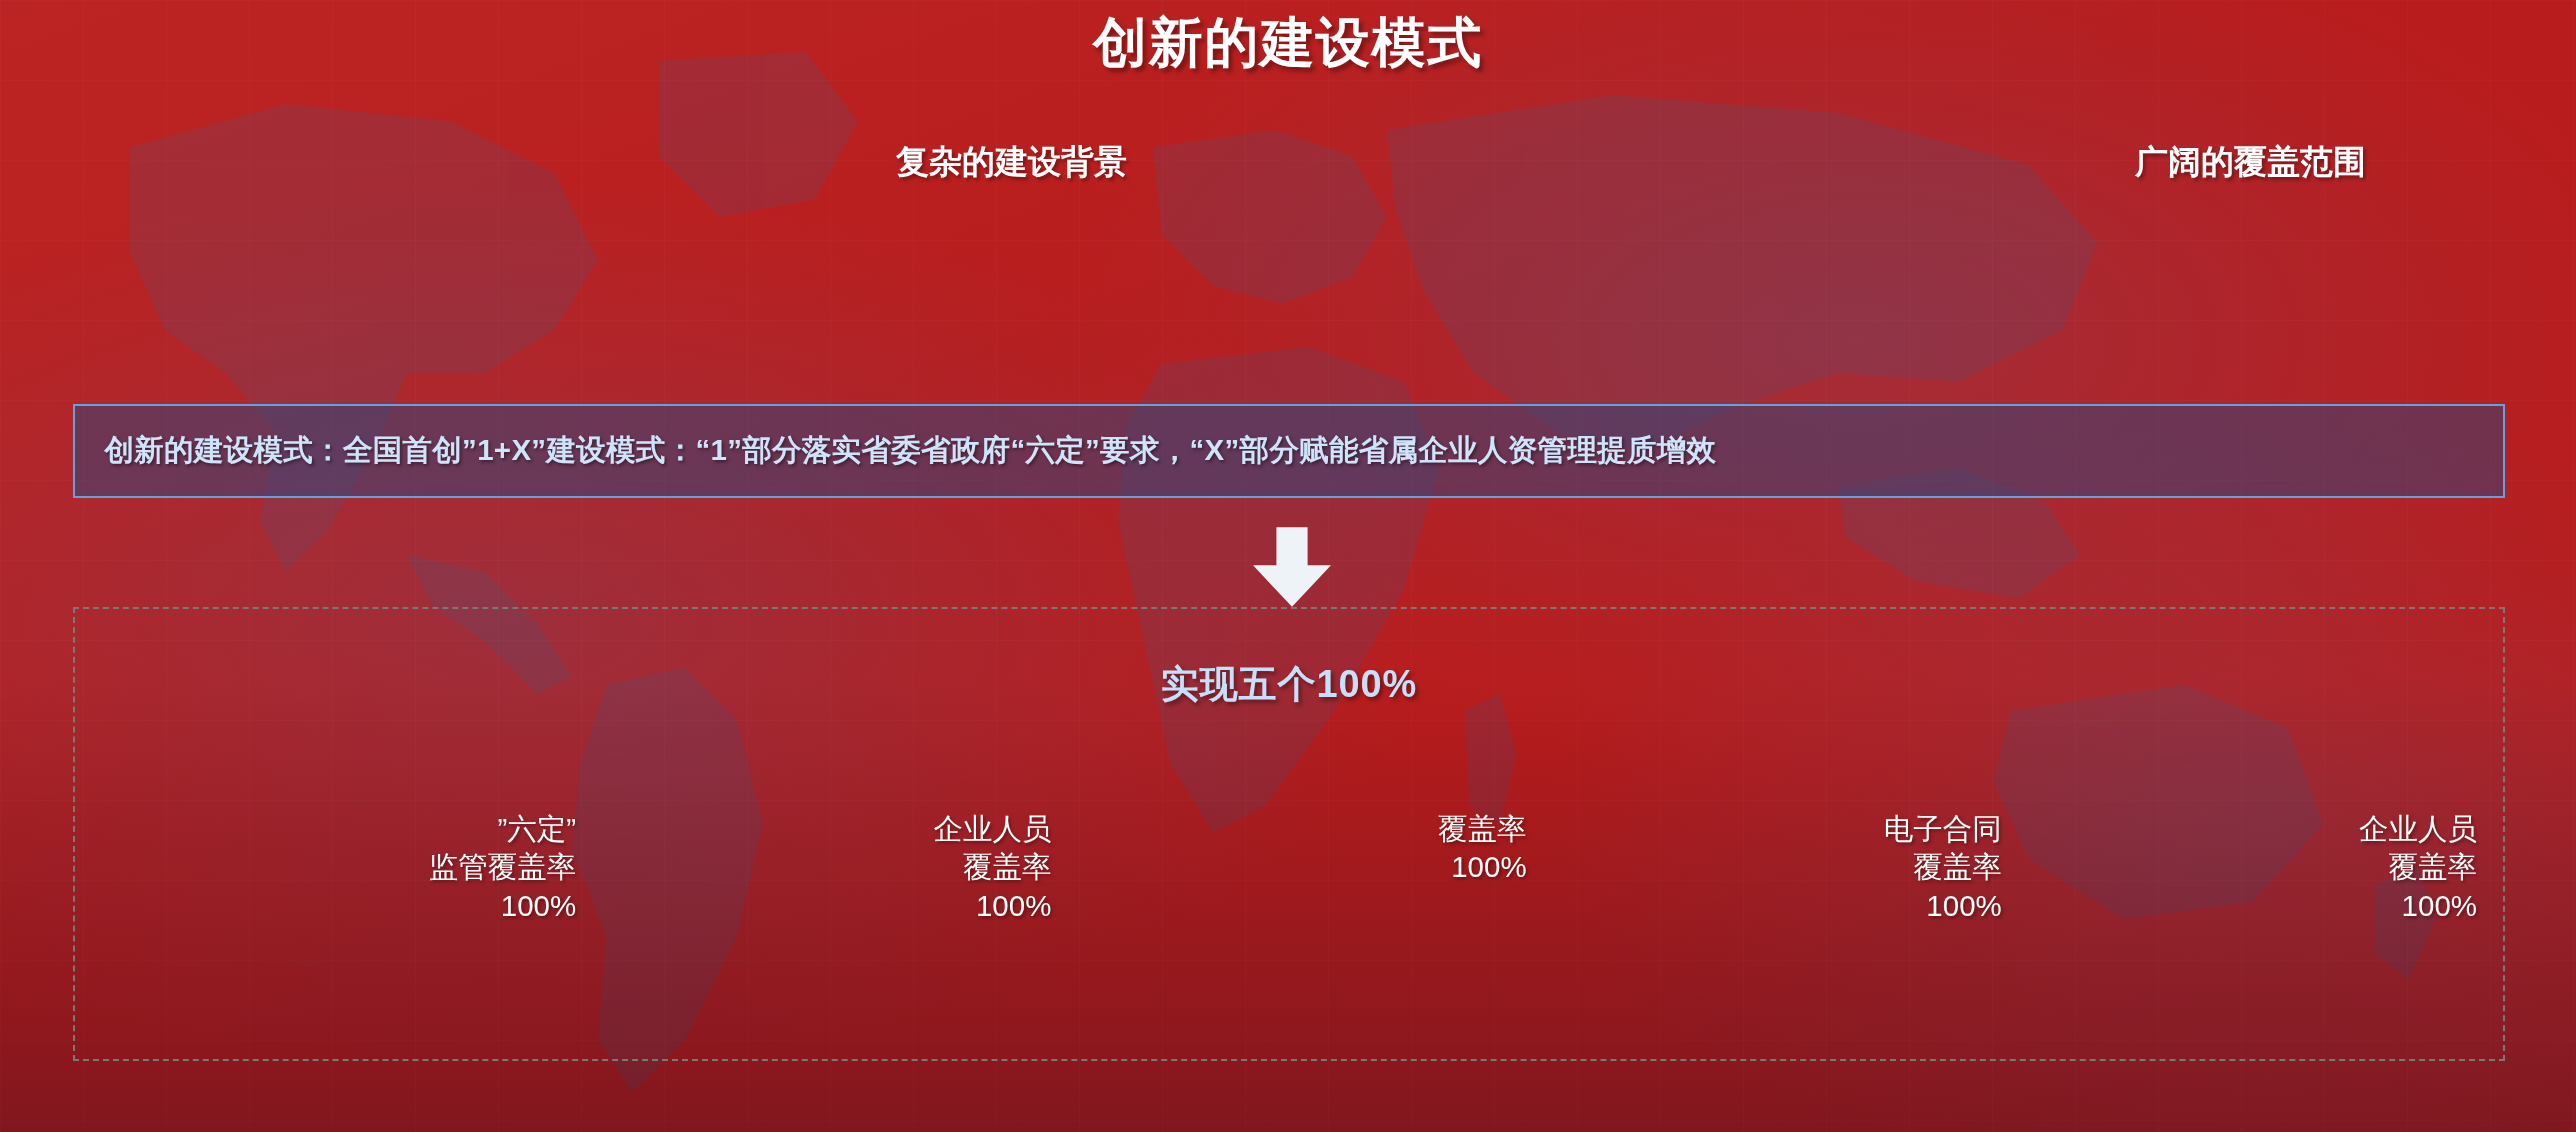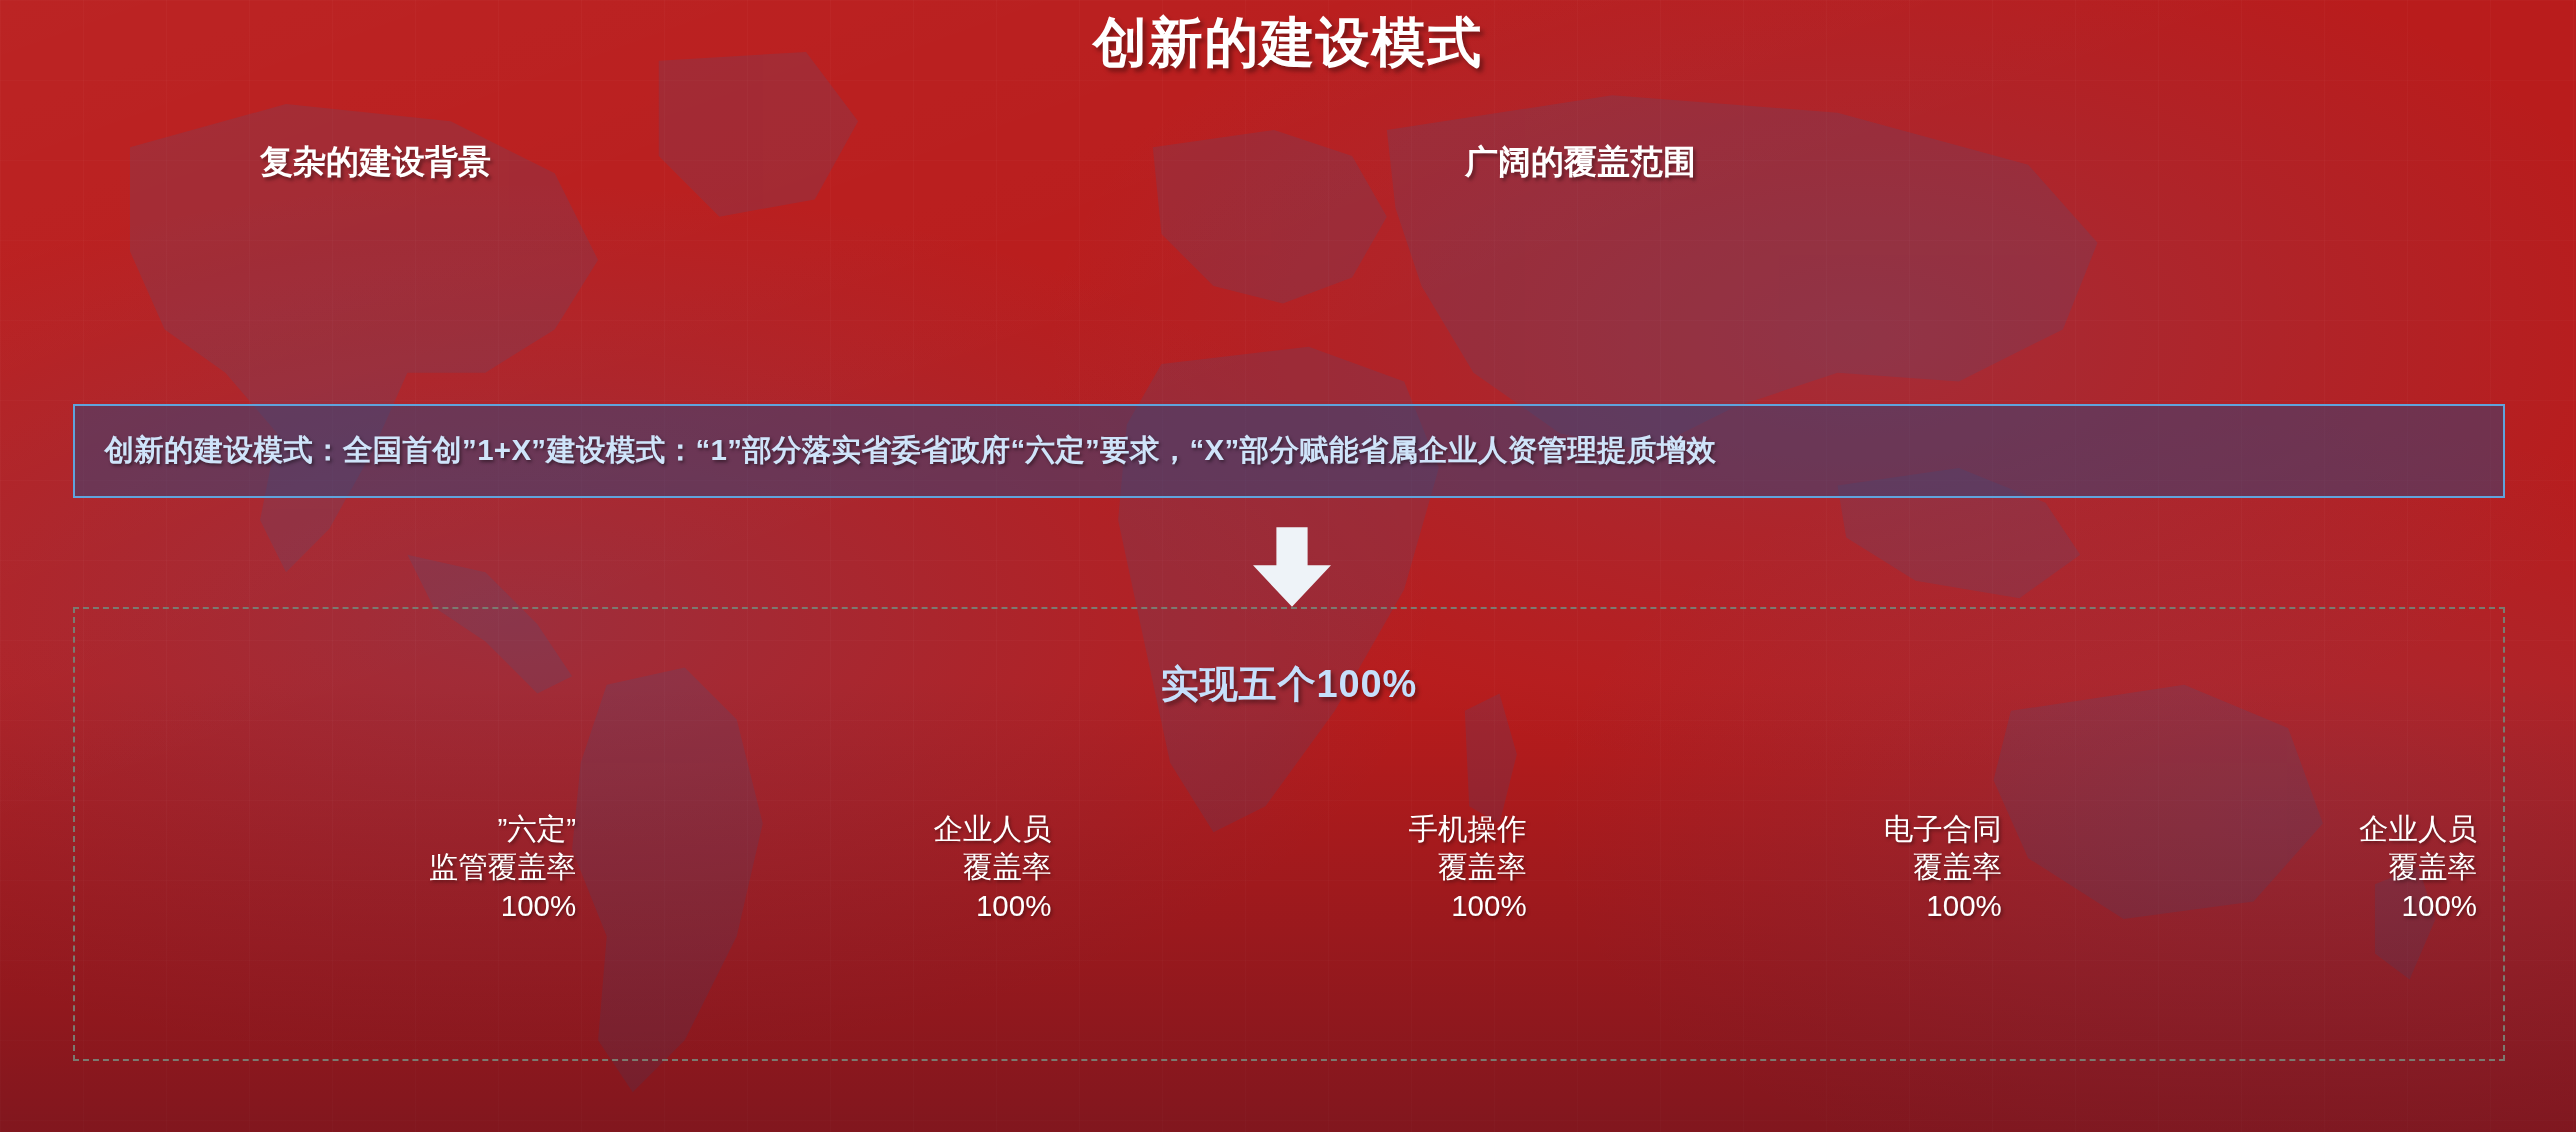--- a/index.html
+++ b/index.html
@@ -65,21 +65,21 @@
     text-shadow: 3.5px 3.5px 4.3px rgba(0,0,0,0.35);
   }
 
   
   .col-head {
     position: absolute;
     top: 140px;
     color: #ffffff;
     font-size: 33px;
     font-weight: bold;
-    text-align: left;
+    text-align: right;
     text-shadow: 2.6px 2.6px 3.5px rgba(0,0,0,0.35);
   }
   .col-head.left  { left: 260px;  width: 867px; }
   .col-head.right { left: 1465px; width: 901px; }
 
   .col-body {
     position: absolute;
     top: 232px;
     font-size: 29.5px;
     line-height: 1.32;
@@ -231,21 +231,20 @@
         <span class="m-line">100%</span>
       </div>
 
       <div class="metric">
         <span class="m-line">企业人员</span>
         <span class="m-line">覆盖率</span>
         <span class="m-line">100%</span>
       </div>
 
       <div class="metric">
-        <span class="m-line">手机操作</span>
         <span class="m-line">覆盖率</span>
         <span class="m-line">100%</span>
       </div>
 
       <div class="metric">
         <span class="m-line">电子合同</span>
         <span class="m-line">覆盖率</span>
         <span class="m-line">100%</span>
       </div>
 

